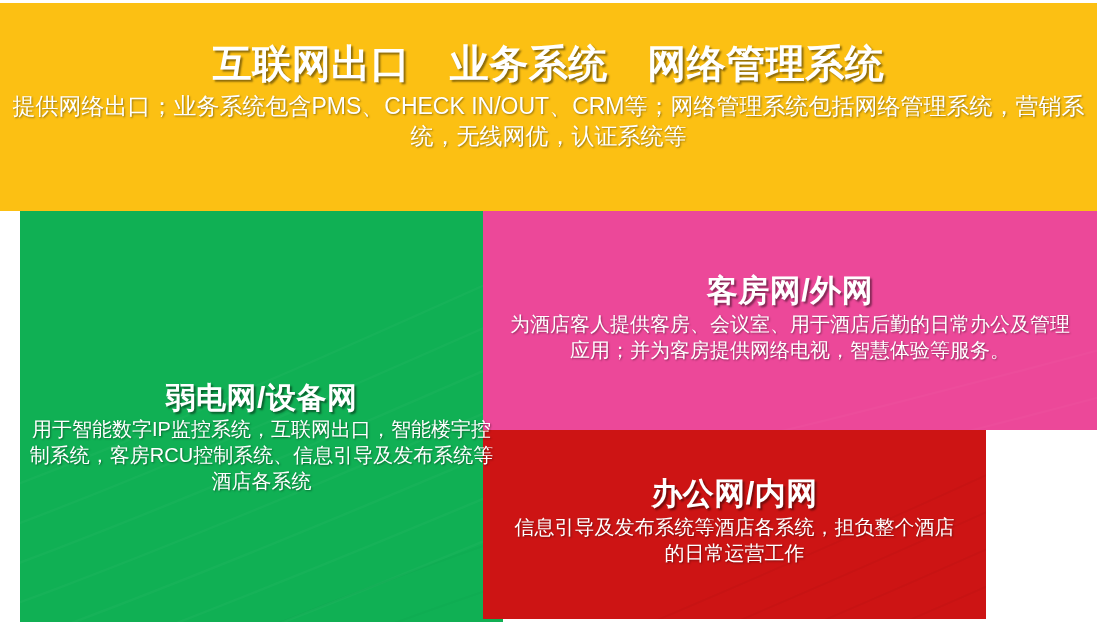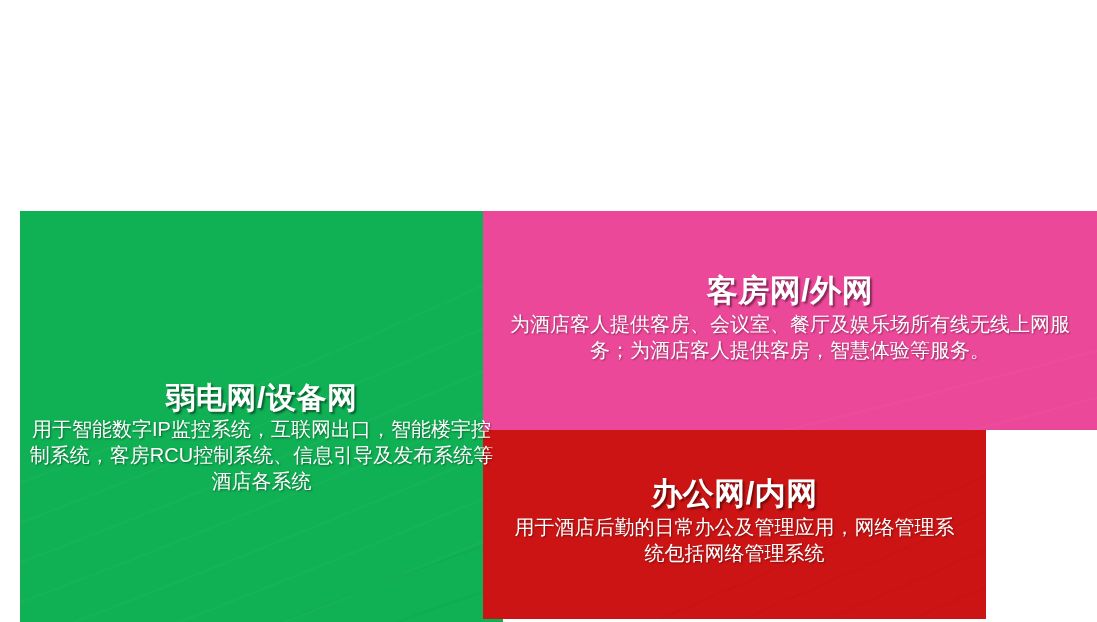--- a/index.html
+++ b/index.html
@@ -93,20 +93,34 @@
   }
   #panel-office .inner { padding: 0 4px 6px 4px; }
   #panel-office .p-title { font-size: 31px; }
   #panel-office .p-desc { font-size: 20px; padding: 4px 30px 0 30px; }
 </style>
 </head>
 <body>
 
 <div id="slide" style="background: rgb(255, 255, 255);">
 
+  <section class="panel" id="panel-internet" style="background: rgb(252, 192, 19);">
+    <svg class="tex" viewBox="0 0 1000 400" preserveAspectRatio="none" aria-hidden="true">
+      <g fill="none" stroke="#ffffff" stroke-opacity="0.07" stroke-width="1.2">
+        <path d="M-200,380 C200,240 600,300 1200,120"></path>
+        <path d="M-200,400 C200,262 600,320 1200,145"></path>
+        <path d="M-200,420 C200,284 600,340 1200,170"></path>
+        <path d="M-200,440 C200,306 600,360 1200,195"></path>
+      </g>
+    </svg>
+    <div class="inner">
+      <div class="p-title">互联网出口　业务系统　网络管理系统</div>
+      <div class="p-desc">提供网络出口；业务系统包含PMS、CHECK IN/OUT、CRM等；网络管理系统包括网络管理系统，营销系统，无线网优，认证系统等</div>
+    </div>
+  </section>
 
   <section class="panel" id="panel-weak" style="background: rgb(16, 176, 84);">
     <svg class="tex" viewBox="0 0 500 500" preserveAspectRatio="none" aria-hidden="true">
       <g fill="none" stroke="#ffffff" stroke-opacity="0.055" stroke-width="1.4">
         <path d="M-120,330 C60,300 260,200 620,40"></path>
         <path d="M-120,352 C60,322 260,224 620,66"></path>
         <path d="M-120,374 C60,344 260,248 620,92"></path>
         <path d="M-120,396 C60,366 260,272 620,118"></path>
         <path d="M-120,418 C60,388 260,296 620,144"></path>
         <path d="M-120,440 C60,410 260,320 620,170"></path>
@@ -126,21 +140,21 @@
   <section class="panel" id="panel-guest" style="background: #ec4899;">
     <svg class="tex" viewBox="0 0 600 300" preserveAspectRatio="none" aria-hidden="true">
       <g fill="none" stroke="#ffffff" stroke-opacity="0.05" stroke-width="1.2">
         <path d="M-150,270 C100,210 330,170 760,40"></path>
         <path d="M-150,292 C100,234 330,196 760,66"></path>
         <path d="M-150,314 C100,258 330,222 760,92"></path>
       </g>
     </svg>
     <div class="inner">
       <div class="p-title">客房网/外网</div>
-      <div class="p-desc">为酒店客人提供客房、会议室、餐厅及娱乐场所有线无线上网服务；为酒店客人提供客房，智慧体验等服务。</div>
+      <div class="p-desc">为酒店客人提供客房、会议室、用于酒店后勤的日常办公及管理应用；并为客房提供网络电视，智慧体验等服务。</div>
     </div>
   </section>
 
   <section class="panel" id="panel-office" style="background: rgb(205, 20, 20);">
     <svg class="tex" viewBox="0 0 600 300" preserveAspectRatio="none" aria-hidden="true">
       <g fill="none" stroke="#000000" stroke-opacity="0.06" stroke-width="1.2">
         <path d="M-60,300 C120,230 330,150 700,-30"></path>
         <path d="M-60,322 C120,252 330,174 700,-4"></path>
         <path d="M-60,344 C120,274 330,198 700,22"></path>
         <path d="M-60,366 C120,296 330,222 700,48"></path>
@@ -148,17 +162,17 @@
         <path d="M-60,410 C120,340 330,270 700,100"></path>
       </g>
       <g fill="none" stroke="#ffffff" stroke-opacity="0.045" stroke-width="1.2">
         <path d="M180,330 C320,250 470,170 760,60"></path>
         <path d="M180,352 C320,274 470,196 760,86"></path>
         <path d="M180,374 C320,298 470,222 760,112"></path>
       </g>
     </svg>
     <div class="inner">
       <div class="p-title">办公网/内网</div>
-      <div class="p-desc">用于酒店后勤的日常办公及管理应用，网络管理系统包括网络管理系统</div>
+      <div class="p-desc">信息引导及发布系统等酒店各系统，担负整个酒店的日常运营工作</div>
     </div>
   </section>
 
 </div>
 
 </body></html>

